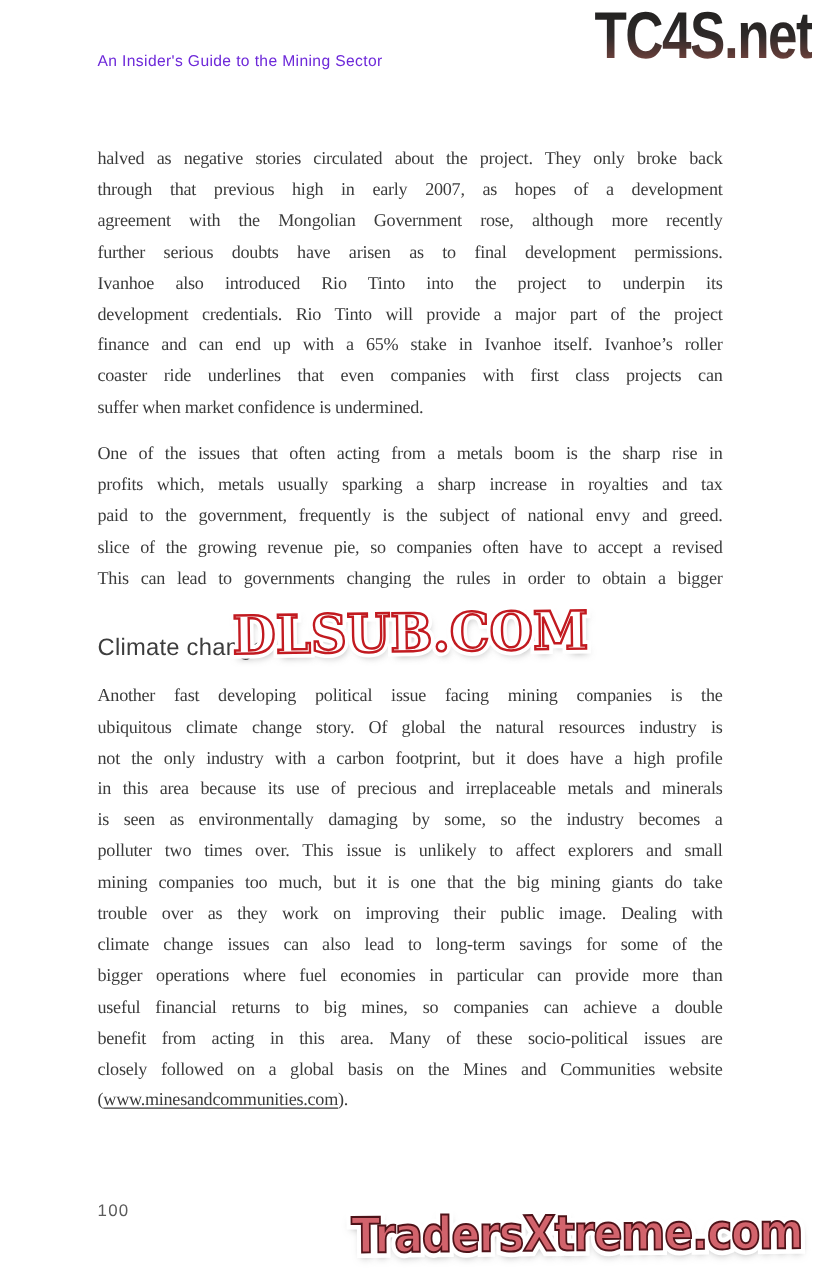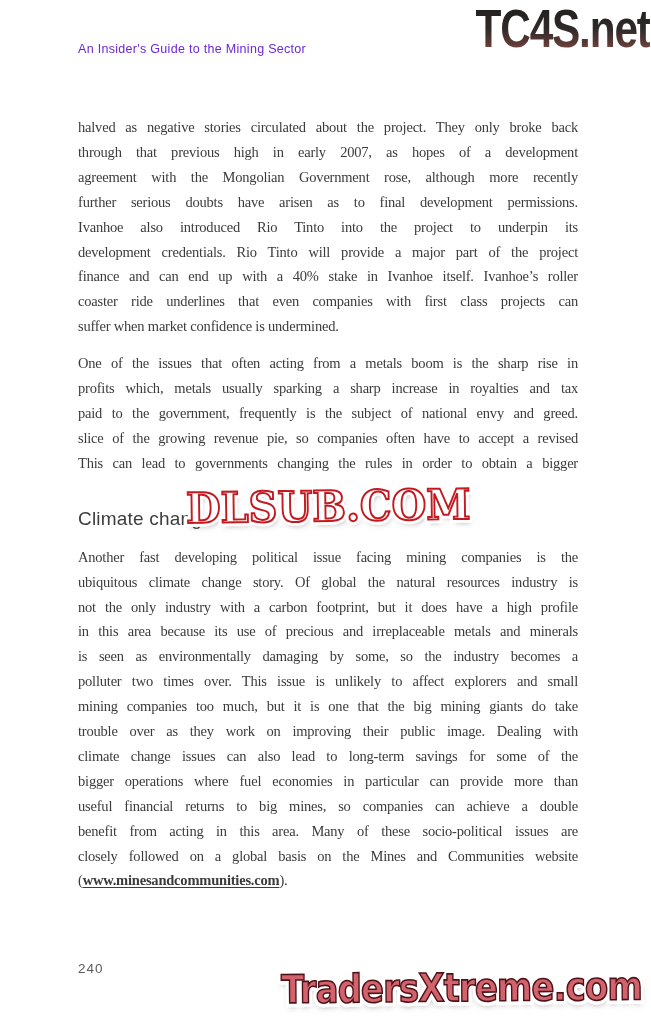--- a/index.html
+++ b/index.html
@@ -41,21 +41,21 @@
   }
   .pline.lastline{text-align-last:left;}
   .para{margin:12px 0 6px 0;}
   .para.tight{margin-bottom:0;}
   .section-heading{
     margin:30px 0 13px 0;
     font-family:"Liberation Sans",sans-serif;
     font-size:19px;line-height:26px;letter-spacing:.2px;
     color:#3d3d3d;font-weight:normal;
   }
-  .url{text-decoration:underline;text-underline-offset:2px;font-weight:bold;}
+  .url{text-decoration:underline;text-underline-offset:2px;}
   
   .dlsub{
     position:absolute;left:186px;top:486px;
     font-family:"DejaVu Serif",serif;
     font-weight:bold;font-size:42px;line-height:1.1;
     letter-spacing:0;white-space:nowrap;
     transform:scaleX(.95) rotate(-.8deg);transform-origin:0 50%;
     -webkit-text-stroke:2px #c21a20;
     background:linear-gradient(180deg,#ea6a62 0%,#d93134 36%,#ba1016 62%,#c41d22 100%);
     -webkit-background-clip:text;background-clip:text;
@@ -99,21 +99,21 @@
 <div class="tc4s">TC4S.net</div>
 
 <div class="text-col">
   <div class="para">
       <div class="pline">halved as negative stories circulated about the project. They only broke back</div>
       <div class="pline">through that previous high in early 2007, as hopes of a development</div>
       <div class="pline">agreement with the Mongolian Government rose, although more recently</div>
       <div class="pline">further serious doubts have arisen as to final development permissions.</div>
       <div class="pline">Ivanhoe also introduced Rio Tinto into the project to underpin its</div>
       <div class="pline">development credentials. Rio Tinto will provide a major part of the project</div>
-      <div class="pline">finance and can end up with a 40% stake in Ivanhoe itself. Ivanhoe’s roller</div>
+      <div class="pline">finance and can end up with a 65% stake in Ivanhoe itself. Ivanhoe’s roller</div>
       <div class="pline">coaster ride underlines that even companies with first class projects can</div>
       <div class="pline lastline">suffer when market confidence is undermined.</div>
     </div>
   <div class="para tight">
       <div class="pline">One of the issues that often acting from a metals boom is the sharp rise in</div>
       <div class="pline">profits which, metals usually sparking a sharp increase in royalties and tax</div>
       <div class="pline">paid to the government, frequently is the subject of national envy and greed.</div>
       <div class="pline">slice of the growing revenue pie, so companies often have to accept a revised</div>
       <div class="pline">This can lead to governments changing the rules in order to obtain a bigger</div>
     </div>
@@ -133,14 +133,14 @@
         <div class="pline">useful financial returns to big mines, so companies can achieve a double</div>
         <div class="pline">benefit from acting in this area. Many of these socio-political issues are</div>
         <div class="pline">closely followed on a global basis on the Mines and Communities website</div>
       </div>
     <div class="pline lastline"><span>(</span><span class="url">www.minesandcommunities.com</span><span>).</span></div>
   </div>
 </div>
 
 <div class="dlsub" data-text="DLSUB.COM">DLSUB.COM</div>
 
-<div class="page-number">240</div>
+<div class="page-number">100</div>
 <div class="traders" data-text="TradersXtreme.com">TradersXtreme.com</div>
 
 </body></html>

